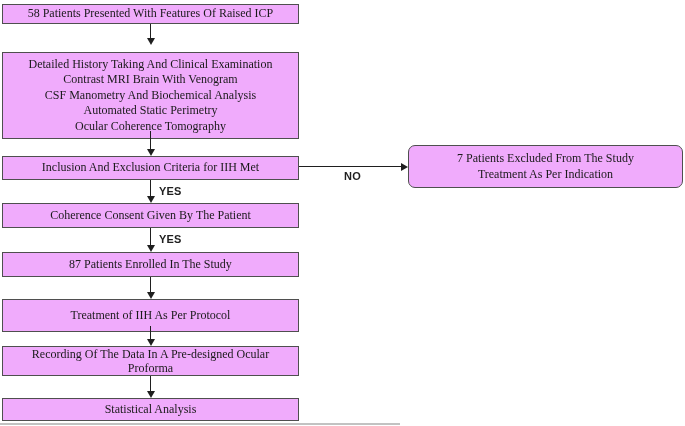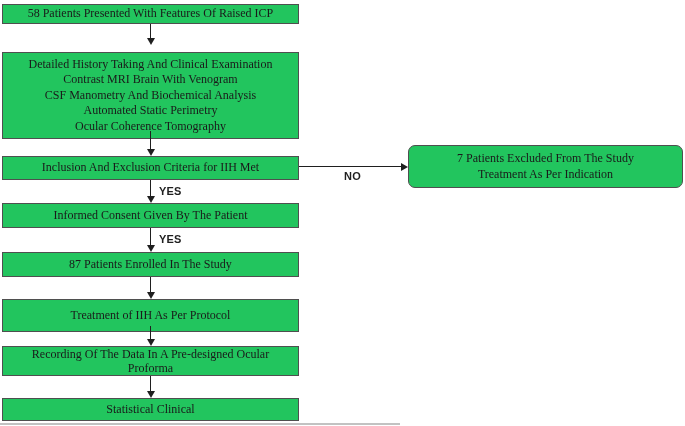--- a/index.html
+++ b/index.html
@@ -1,21 +1,21 @@
 <!DOCTYPE html>
 <html style="--box-border: #4f4f4f; --arrow: #1f1f1f; --text: #1a1a1a; --bottom-rule: #c2c2c2;"><head>
 <meta charset="utf-8">
 <style>
   html,body{margin:0;padding:0;background:#fff;}
   #canvas{
     position:relative;width:685px;height:426px;background:#ffffff;overflow:hidden;
     font-family:"Liberation Serif", serif;color:var(--text,#1a1a1a);
   }
   .fbox{
-    position:absolute;box-sizing:border-box;background:#22c55e;
+    position:absolute;box-sizing:border-box;background:#f0abfc;
     border:1px solid var(--box-border,#4f4f4f);
     display:flex;align-items:center;justify-content:center;
     text-align:center;font-size:12px;line-height:15.5px;
   }
   .fbox .txt{white-space:pre-line;display:block;width:100%;padding:0 6px;}
   .col{left:2px;width:297px;}
   .arrow-v{position:absolute;width:1px;background:var(--arrow,#1f1f1f);}
   .head-down{
     position:absolute;width:0;height:0;
     border-left:4px solid transparent;border-right:4px solid transparent;
@@ -70,21 +70,21 @@
   <div class="fbox" style="left:408px;top:145px;width:275px;height:43px;border-radius:7px;">
     <span class="txt">7 Patients Excluded From The Study
 Treatment As Per Indication</span>
   </div>
 
   <div class="arrow-v" style="left:150px;top:180px;height:17px;"></div>
   <div class="head-down" style="left:147px;top:196px;"></div>
   <div class="branch-label" style="left:159px;top:185px;">YES</div>
 
   <div class="fbox col" style="top:203px;height:25px;">
-    <span class="txt">Informed Consent Given By The Patient</span>
+    <span class="txt">Coherence Consent Given By The Patient</span>
   </div>
 
   <div class="arrow-v" style="left:150px;top:228px;height:18px;"></div>
   <div class="head-down" style="left:147px;top:245px;"></div>
   <div class="branch-label" style="left:159px;top:233px;">YES</div>
 
   <div class="fbox col" style="top:252px;height:25px;">
     <span class="txt">87 Patients Enrolled In The Study</span>
   </div>
 
@@ -99,17 +99,17 @@
   <div class="head-down" style="left:147px;top:339px;"></div>
 
   <div class="fbox col" style="top:346px;height:30px;line-height:14.5px;">
     <span class="txt">Recording Of The Data In A Pre-designed Ocular Proforma</span>
   </div>
 
   <div class="arrow-v" style="left:150px;top:376px;height:16px;"></div>
   <div class="head-down" style="left:147px;top:391px;"></div>
 
   <div class="fbox col" style="top:398px;height:23px;">
-    <span class="txt">Statistical Clinical</span>
+    <span class="txt">Statistical Analysis</span>
   </div>
 
   <div class="bottom-rule"></div>
 </div>
 
 </body></html>

